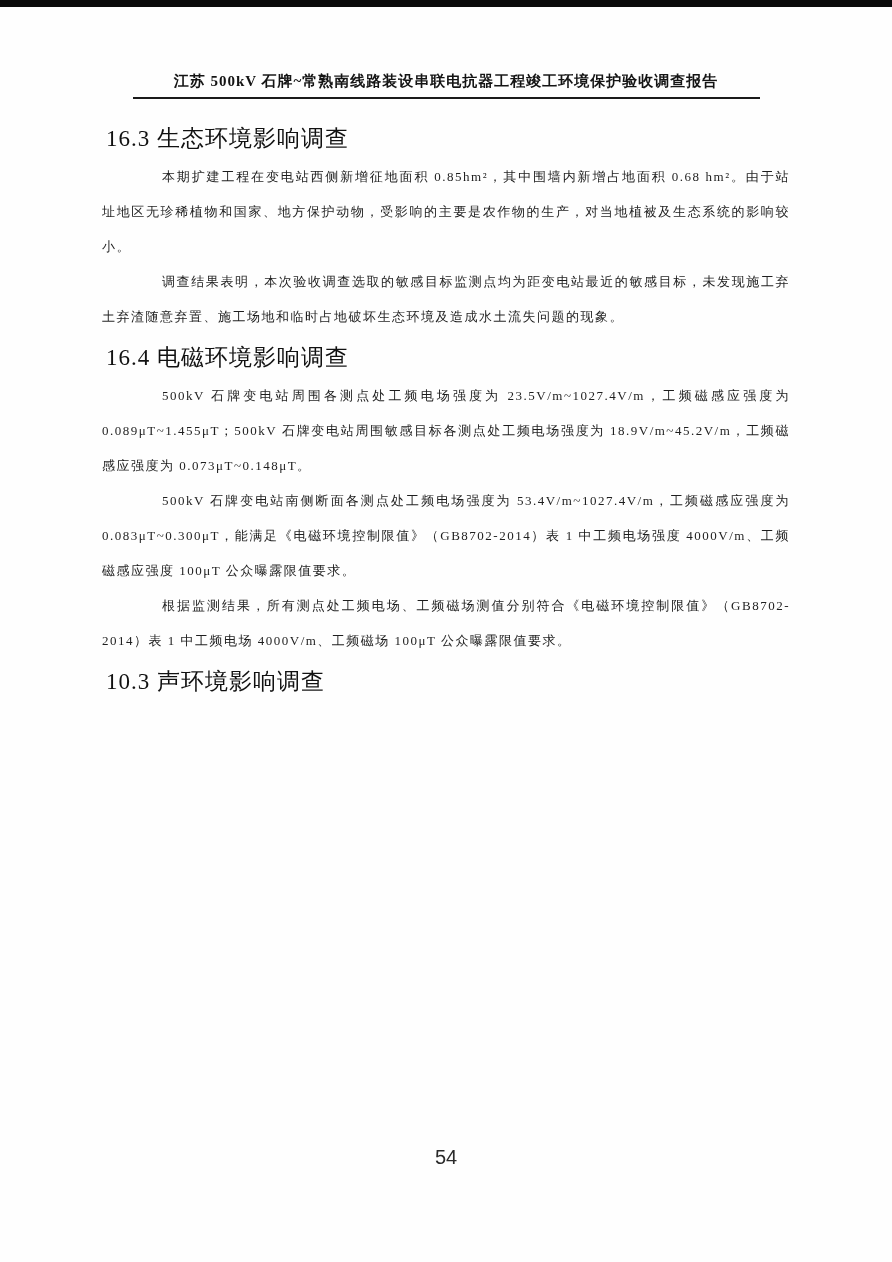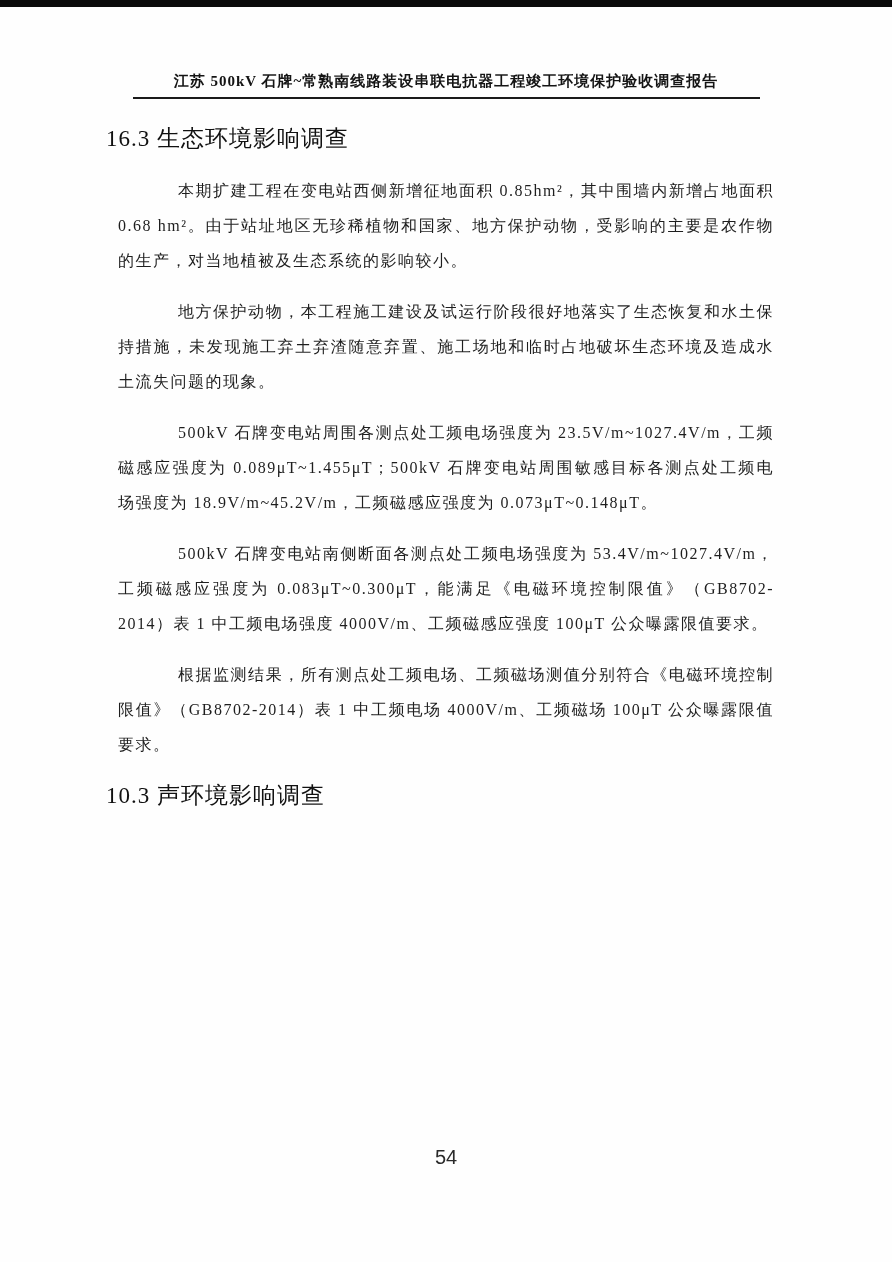--- a/index.html
+++ b/index.html
@@ -47,26 +47,26 @@
   }
   .section-title {
     font-size: 23px;
     font-weight: normal;
     line-height: 36px;
     margin: 6px 0 2px 4px;
     letter-spacing: 1px;
     color: #111111;
   }
   .body-par {
-    font-size: 16px;
+    font-size: 13px;
     line-height: 35px;
     letter-spacing: 1.5px;
     text-align: justify;
     text-indent: 60px;
-    margin: 16px;
+    margin: 0;
     color: #1e1e1e;
   }
   .page-number {
     position: absolute;
     top: 1146px;
     left: 0;
     width: 892px;
     text-align: center;
     font-size: 20px;
     color: #2a2a2a;
@@ -82,22 +82,23 @@
 
   <div class="running-header">
     <div class="running-header-text">江苏 500kV 石牌~常熟南线路装设串联电抗器工程竣工环境保护验收调查报告</div>
     <div class="header-rule"></div>
   </div>
 
   <div class="content">
 
     <h2 class="section-title">16.3 生态环境影响调查</h2>
     <p class="body-par">本期扩建工程在变电站西侧新增征地面积 0.85hm²，其中围墙内新增占地面积 0.68 hm²。由于站址地区无珍稀植物和国家、地方保护动物，受影响的主要是农作物的生产，对当地植被及生态系统的影响较小。</p>
-    <p class="body-par">地方保护动物，本工程施工建设及试运行阶段很好地落实了生态恢复和水土保持措施，未发现施工弃土弃渣随意弃置、施工场地和临时占地破坏生态环境及造成水土流失问题的现象。</p>
+    <p class="body-par">调查结果表明，本次验收调查选取的敏感目标监测点均为距变电站最近的敏感目标，未发现施工弃土弃渣随意弃置、施工场地和临时占地破坏生态环境及造成水土流失问题的现象。</p>
 
+    <h2 class="section-title">16.4 电磁环境影响调查</h2>
     <p class="body-par">500kV 石牌变电站周围各测点处工频电场强度为 23.5V/m~1027.4V/m，工频磁感应强度为 0.089μT~1.455μT；500kV 石牌变电站周围敏感目标各测点处工频电场强度为 18.9V/m~45.2V/m，工频磁感应强度为 0.073μT~0.148μT。</p>
     <p class="body-par">500kV 石牌变电站南侧断面各测点处工频电场强度为 53.4V/m~1027.4V/m，工频磁感应强度为 0.083μT~0.300μT，能满足《电磁环境控制限值》（GB8702-2014）表 1 中工频电场强度 4000V/m、工频磁感应强度 100μT 公众曝露限值要求。</p>
     <p class="body-par">根据监测结果，所有测点处工频电场、工频磁场测值分别符合《电磁环境控制限值》（GB8702-2014）表 1 中工频电场 4000V/m、工频磁场 100μT 公众曝露限值要求。</p>
 
     <h2 class="section-title">10.3 声环境影响调查</h2>
 
   </div>
 
   <div class="page-number">54</div>
 

